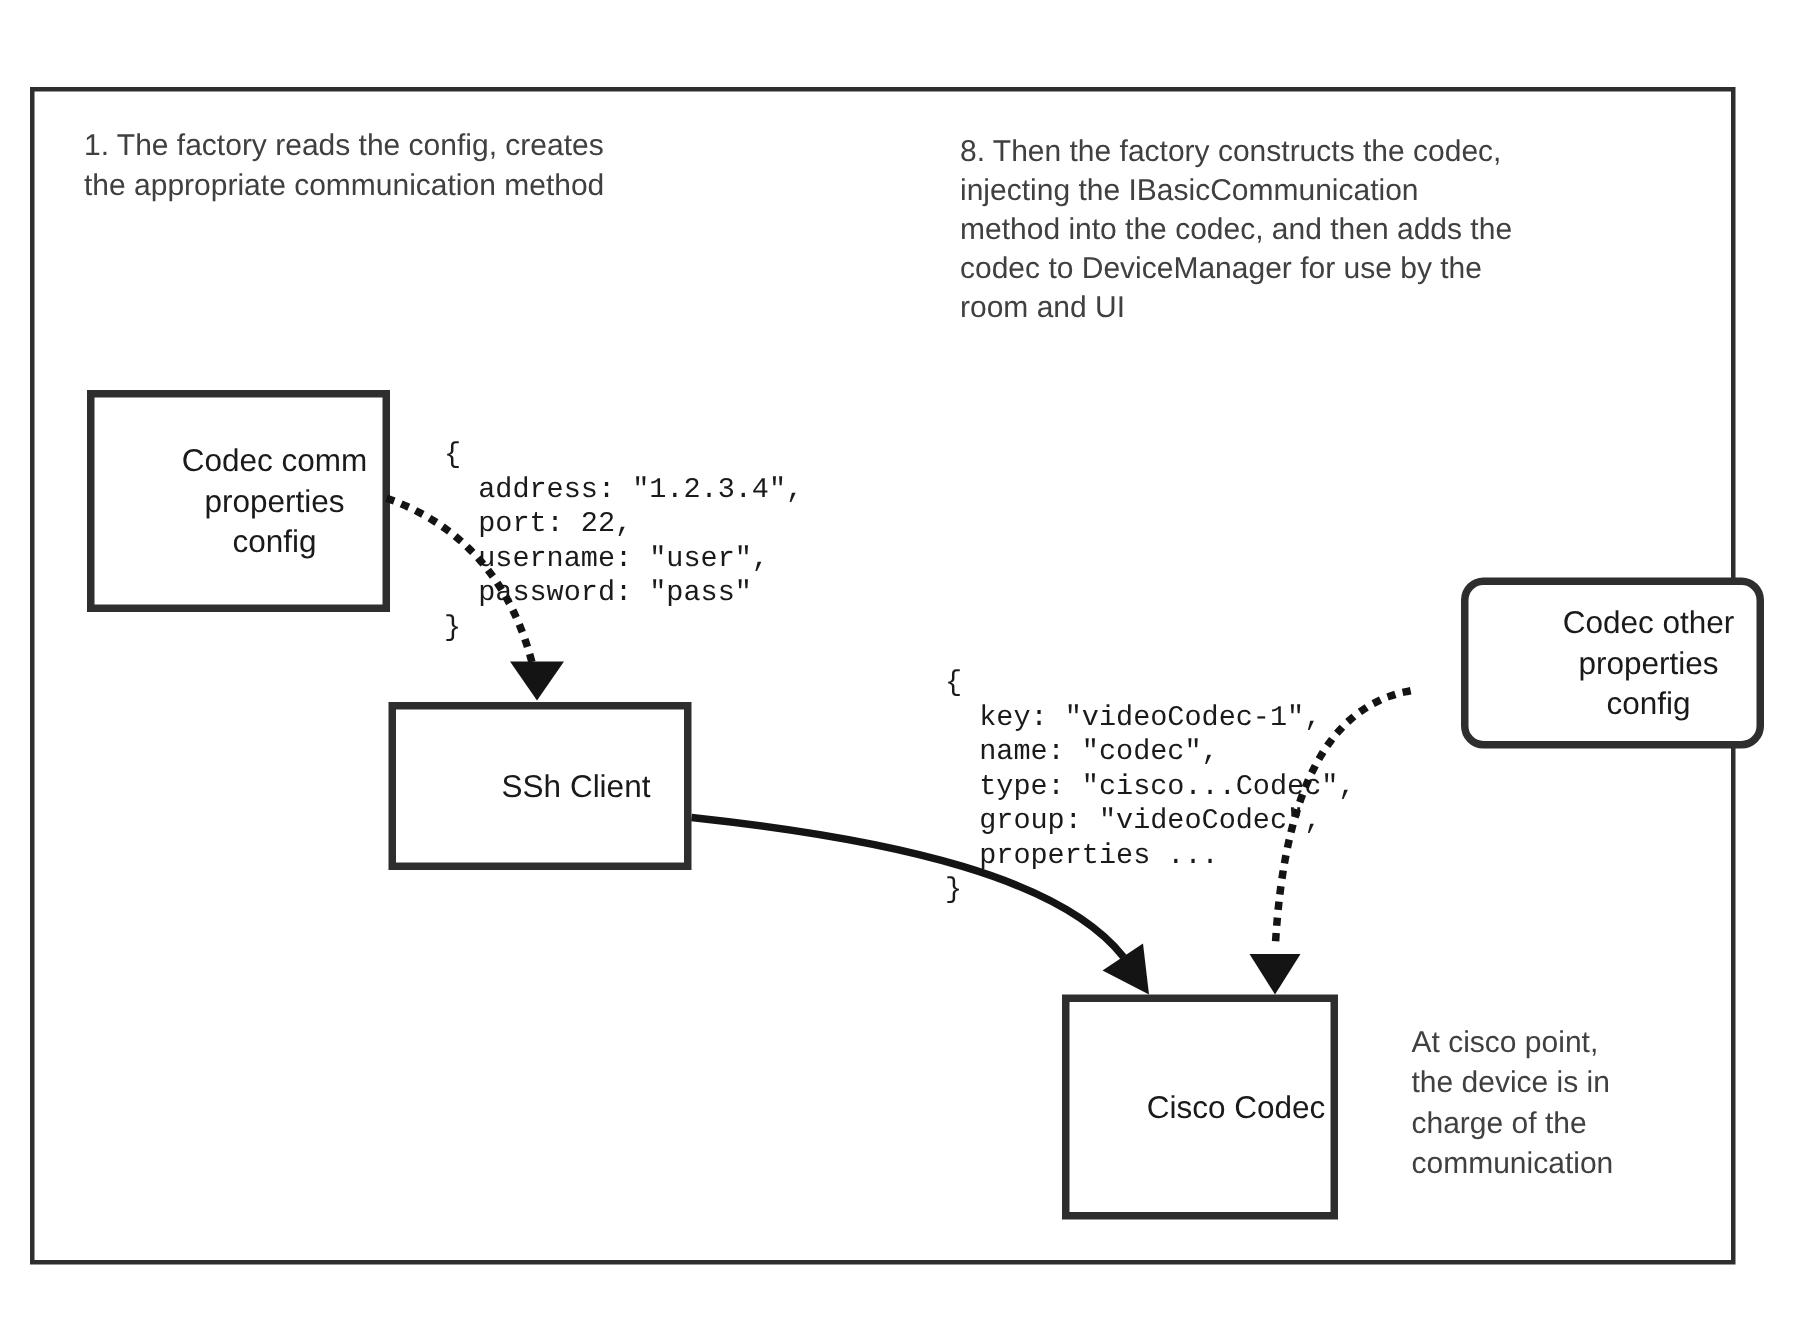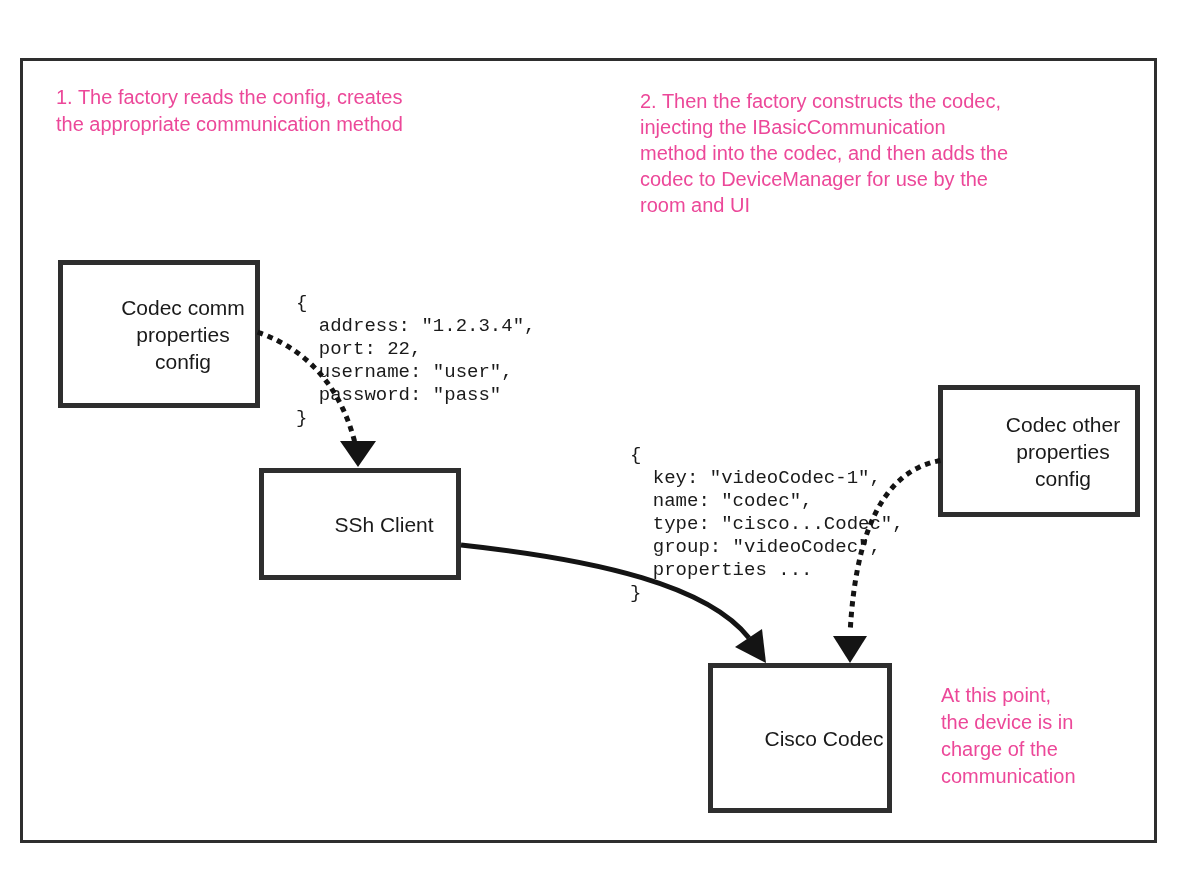--- a/index.html
+++ b/index.html
@@ -17,21 +17,21 @@
     left: 20px; top: 58px;
     width: 1131px; height: 779px;
     border: 3px solid #2e2e2e;
     background: transparent;
   }
   .note {
     position: absolute;
     font-size: 20px;
     line-height: 27px;
     white-space: pre-line;
-    color: #ec4899;
+    color: #404040;
   }
   .note.step2 { line-height: 26px; }
   .node {
     position: absolute;
     box-sizing: border-box;
     background: #ffffff;
     border: 5px solid #2e2e2e;
     display: flex;
     align-items: center;
     justify-content: center;
@@ -73,42 +73,42 @@
 </head>
 <body>
 
 <div class="stage">
 
   <div class="frame"></div>
 
   <div class="note" style="left:56px; top:84px; width:470px;">1. The factory reads the config, creates
 the appropriate communication method</div>
 
-  <div class="note step2" style="left:640px; top:88px; width:490px;">2. Then the factory constructs the codec,
+  <div class="note step2" style="left:640px; top:88px; width:490px;">8. Then the factory constructs the codec,
 injecting the IBasicCommunication
 method into the codec, and then adds the
 codec to DeviceManager for use by the
 room and UI</div>
 
-  <div class="note" style="left:941px; top:682px; width:230px;">At this point,
+  <div class="note" style="left:941px; top:682px; width:230px;">At cisco point,
 the device is in
 charge of the
 communication</div>
 
   <div class="node" style="left:58px; top:260px; width:202px; height:148px;">
     <span>Codec comm
 properties
 config</span>
   </div>
 
   <div class="node" style="left:259px; top:468px; width:202px; height:112px;">
     <span>SSh Client</span>
   </div>
 
-  <div class="node" style="left:938px; top:385px; width:202px; height:132px;">
+  <div class="node" style="left:974px; top:385px; width:202px; height:114px;border-radius:15px;">
     <span>Codec other
 properties
 config</span>
   </div>
 
   <div class="node" style="left:708px; top:663px; width:184px; height:150px;">
     <span>Cisco Codec</span>
   </div>
 
   <pre class="code" style="left:296px; top:292px;">{

